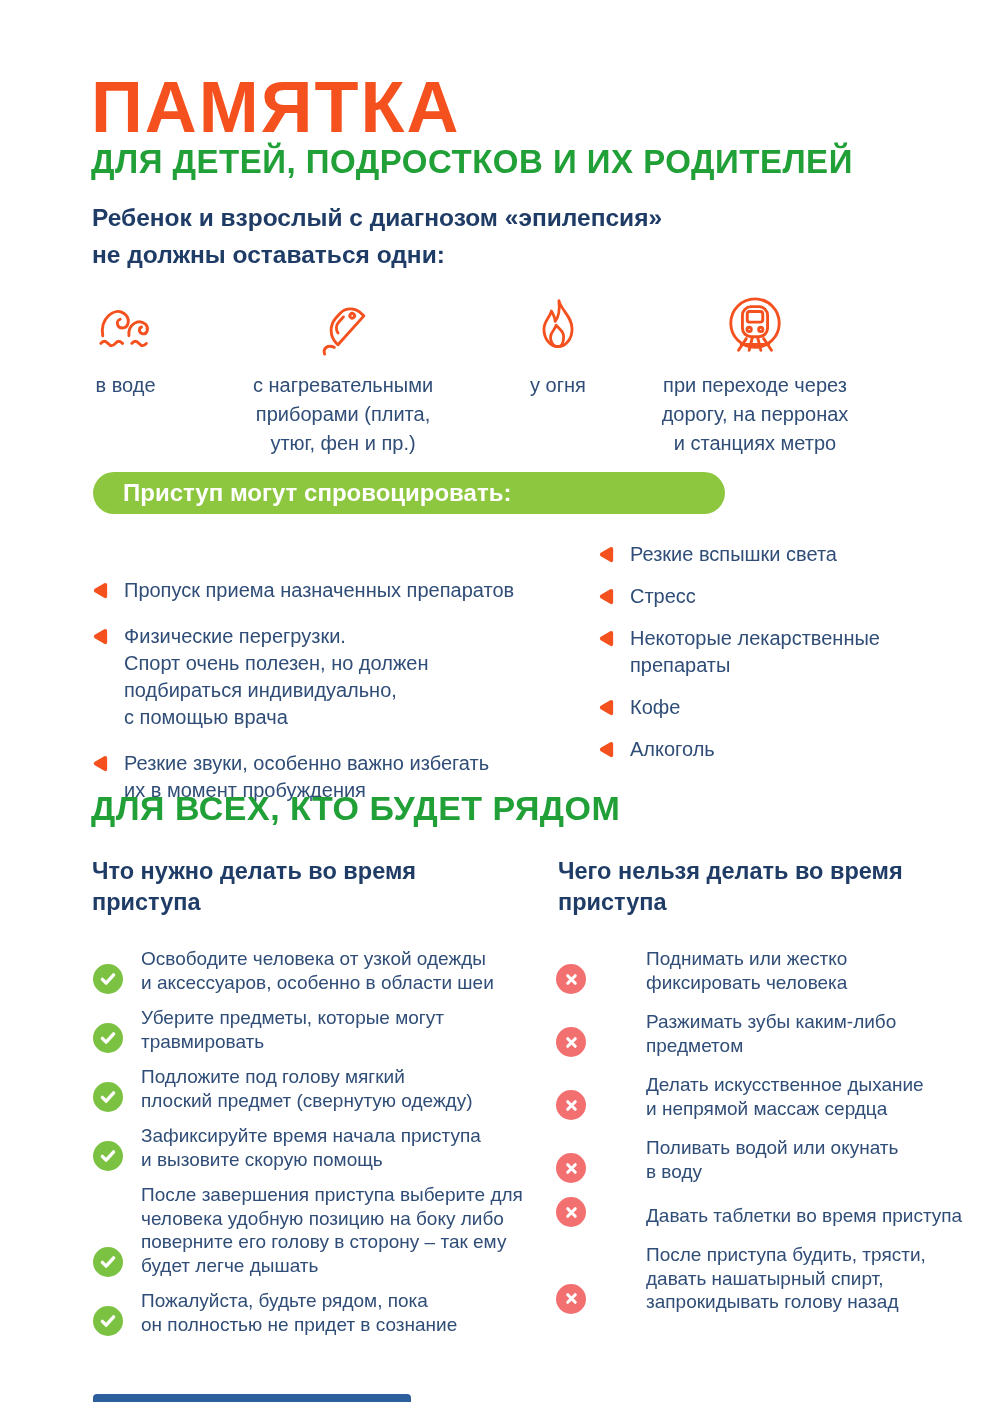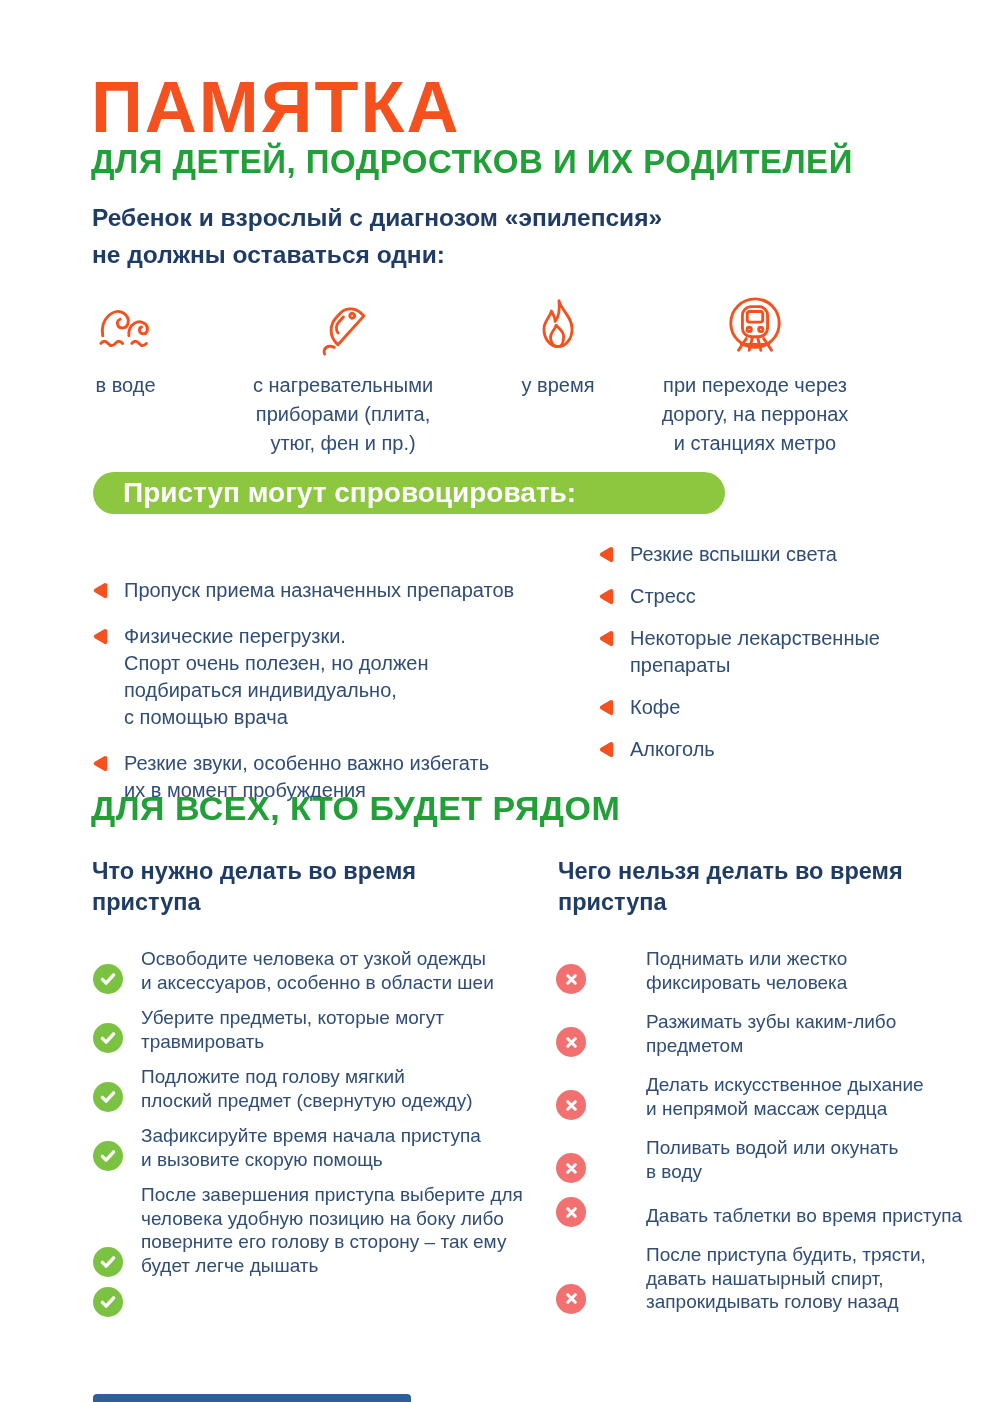--- a/index.html
+++ b/index.html
@@ -44,21 +44,21 @@
   .hz1{left:58px;width:135px;}
   .hz2{left:226px;width:234px;}
   .hz3{left:476px;width:164px;}
   .hz4{left:638px;width:234px;}
 
   
   .banner{
     position:absolute;left:93px;top:472px;
     width:602px;height:42px;
     background:#8DC63F;border-radius:21px;
-    color:#ffffff;font-size:28px;font-weight:700;
+    color:#ffffff;font-size:24px;font-weight:700;
     line-height:42px;padding-left:30px;
   }
 
   
   .trigger-col{position:absolute;top:541px;}
   .trigger-left{left:91px;width:460px;margin-top:36px;}
   .trigger-right{left:597px;width:350px;}
   .trigger-item{
     display:flex;align-items:flex-start;
     margin-bottom:15px;
@@ -144,21 +144,21 @@
 утюг, фен и пр.)</div>
   </div>
 
   <div class="hazard hz3">
     <span>
       <svg width="60" height="62" viewBox="0 0 64 64" fill="none" stroke="#F4511E" stroke-width="3" stroke-linecap="round" stroke-linejoin="round">
         <path d="M33 4 C36 15 47 21 47 34 C47 45 40 53 32 53 C24 53 17 45 17 34 C17 26 23 22 25 15 C27 19 29 21 29 26 C33 21 34 13 33 4 Z"></path>
         <path d="M32 53 C27 53 24 48 24 43 C24 37 29 35 30 30 C33 34 38 36 38 42 C38 48 36 53 32 53"></path>
       </svg>
     </span>
-    <div class="cap pre">у время</div>
+    <div class="cap pre">у огня</div>
   </div>
 
   <div class="hazard hz4">
     <span>
       <svg width="64" height="62" viewBox="0 0 66 64" fill="none" stroke="#F4511E" stroke-width="3" stroke-linecap="round" stroke-linejoin="round">
         <circle cx="33" cy="28" r="25"></circle>
         <rect x="20" y="11" width="26" height="31" rx="9"></rect>
         <rect x="25" y="16" width="16" height="11" rx="2.5"></rect>
         <circle cx="27" cy="34.5" r="2.2"></circle>
         <circle cx="39" cy="34.5" r="2.2"></circle>
@@ -318,20 +318,22 @@
 поверните его голову в сторону – так ему
 будет легче дышать</span>
       </div>
 
       <div class="action-item">
         <span class="badge ok">
           <svg width="18" height="18" viewBox="0 0 24 24" fill="none" stroke="#ffffff" stroke-width="4.5" stroke-linecap="round" stroke-linejoin="round">
             <path d="M4.5 12.5 L9.5 17.5 L19.5 6.5"></path>
           </svg>
         </span>
+        <span class="txt pre">Пожалуйста, будьте рядом, пока
+он полностью не придет в сознание</span>
       </div>
     </div>
 
   <div class="action-col dont-col">
 
       <div class="action-item">
         <span class="badge no">
           <svg width="15" height="15" viewBox="0 0 24 24" fill="none" stroke="#ffffff" stroke-width="5" stroke-linecap="round">
             <path d="M6 6 L18 18 M18 6 L6 18"></path>
           </svg>

